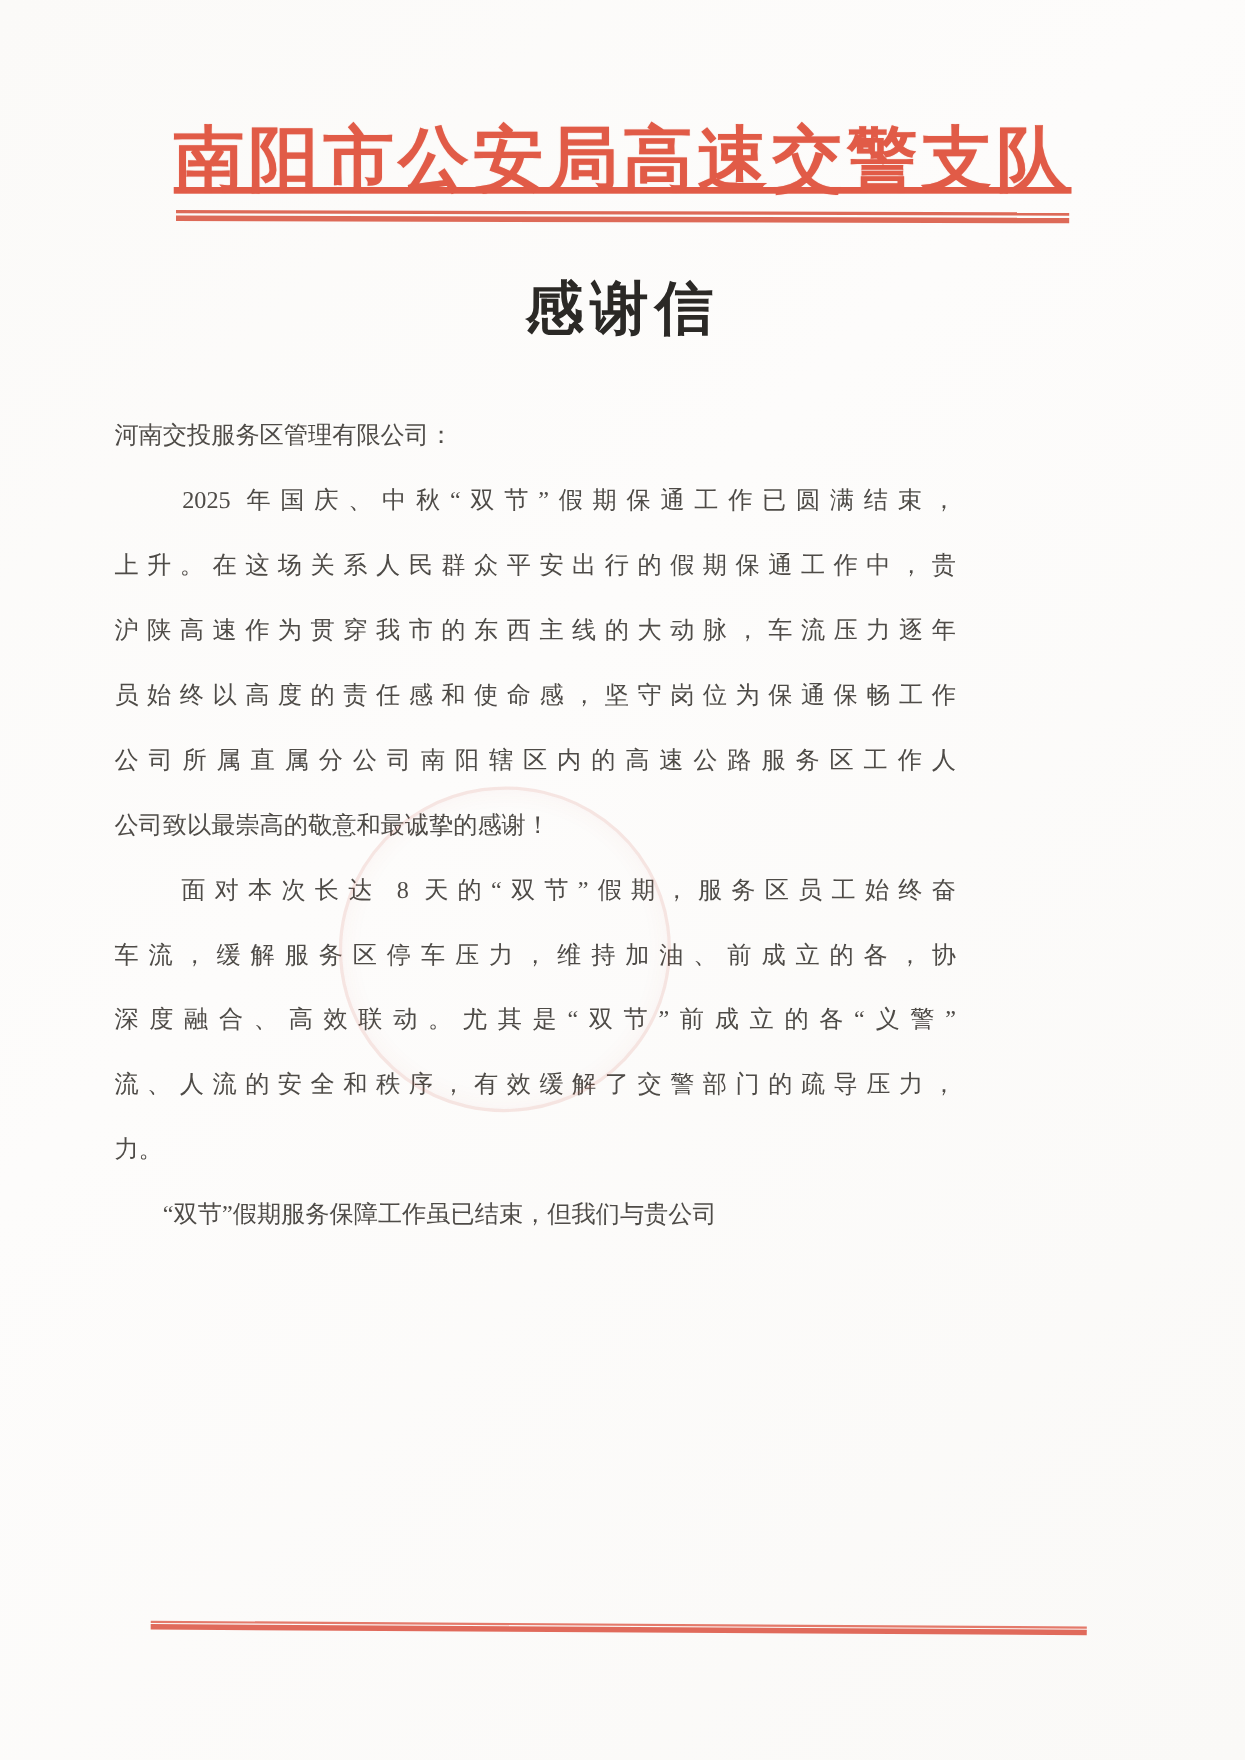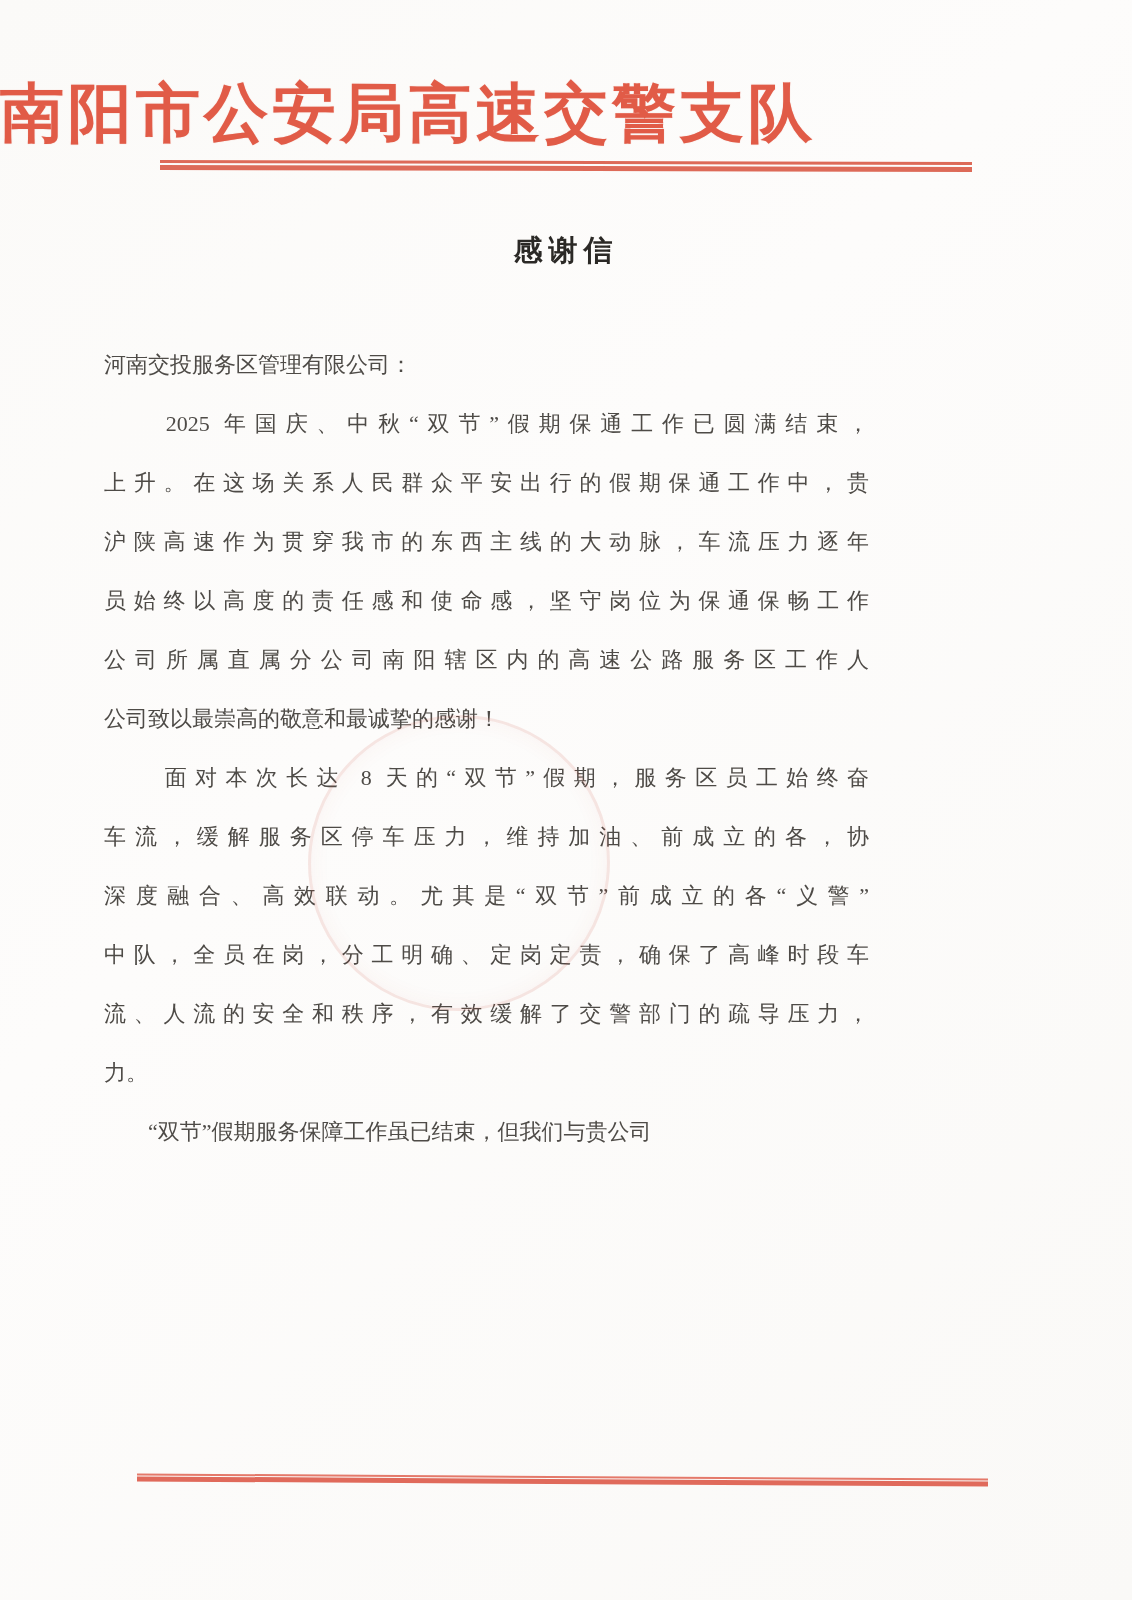--- a/index.html
+++ b/index.html
@@ -8,41 +8,43 @@
     background:#f4f3f1;
     font-family:"Liberation Serif","DejaVu Serif",serif;
     position:relative;overflow:hidden;
   }
   .paper{
     position:absolute;inset:0;
     background:linear-gradient(135deg,#fbfaf8 0%,#fdfcfb 40%,#faf9f7 100%);
   }
   
   .org-title{
-    margin:76px 0 0 0;
+    margin:107px 0 0 0;
+    text-align:center;
     font-size:64px;
     font-weight:bold;
     letter-spacing:4px;
     color:#e15b47;
     line-height:76px;
     text-shadow:0 0 1px rgba(225,91,71,.45);
+    text-decoration:underline;
   }
   .head-rules{
     width:812px;
     margin:9px auto 0 auto;
     transform:rotate(0.15deg);
   }
   .head-rules .thin{height:3px;background:#dd6a58;}
   .head-rules .gap{height:2px;}
   .head-rules .thick{height:5px;background:#dd6a58;}
   
   .letter-title{
     margin-top:50px;
     text-align:center;
-    font-size:29px;
+    font-size:53px;
     font-weight:bold;
     letter-spacing:6px;
     color:#2b2926;
     line-height:58px;
   }
   
   .body-col{
     width:765px;
     margin:56px 0 0 104px;
     color:#4e4b47;
@@ -105,21 +107,20 @@
       <div class="line">沪陕高速作为贯穿我市的东西主线的大动脉，车流压力逐年</div>
       <div class="line">员始终以高度的责任感和使命感，坚守岗位为保通保畅工作</div>
       <div class="line">公司所属直属分公司南阳辖区内的高速公路服务区工作人</div>
       <div class="line end">公司致以最崇高的敬意和最诚挚的感谢！</div>
     </div>
 
     <div>
       <div class="line">　　面对本次长达 8 天的“双节”假期，服务区员工始终奋</div>
       <div class="line">车流，缓解服务区停车压力，维持加油、前成立的各，协</div>
       <div class="line">深度融合、高效联动。尤其是“双节”前成立的各“义警”</div>
-      <div class="line">中队，全员在岗，分工明确、定岗定责，确保了高峰时段车</div>
       <div class="line">流、人流的安全和秩序，有效缓解了交警部门的疏导压力，</div>
       <div class="line end">力。</div>
     </div>
 
     <div>
       <div class="line end">　　“双节”假期服务保障工作虽已结束，但我们与贵公司</div>
     </div>
 
   </div>
 

